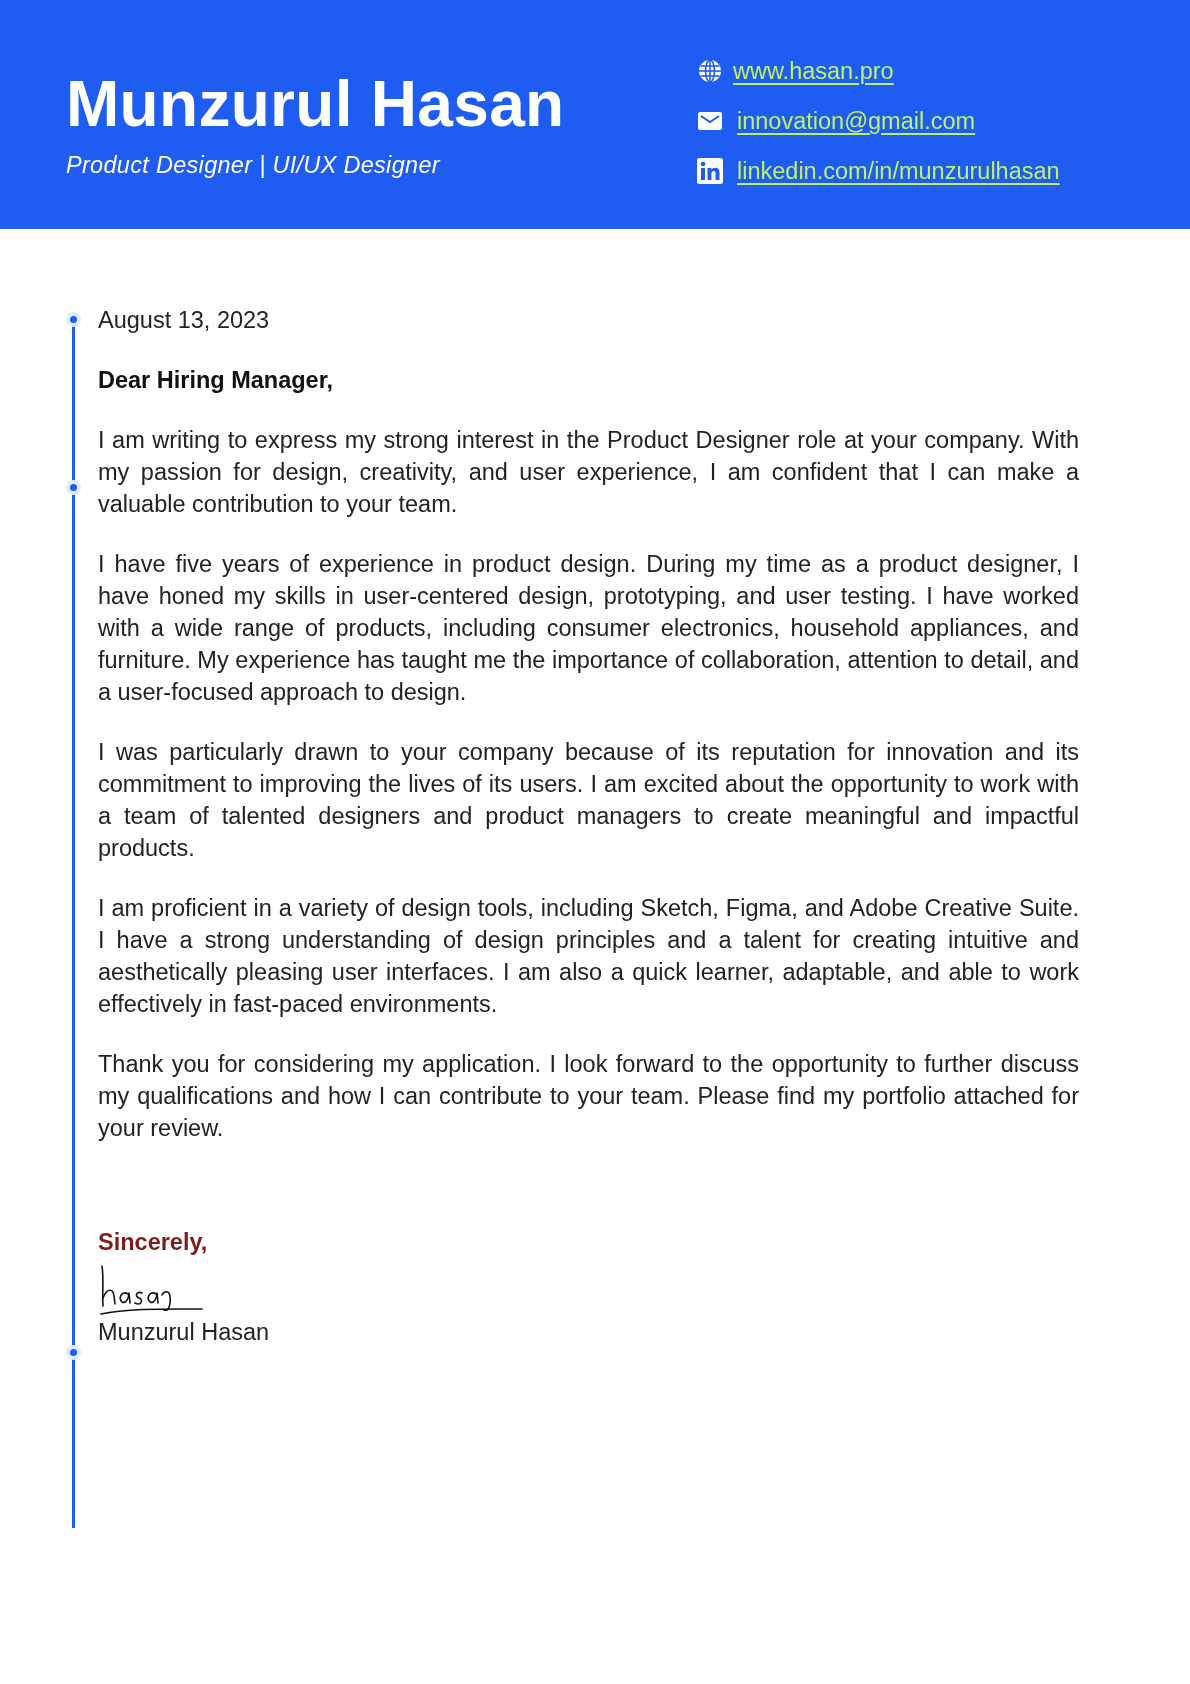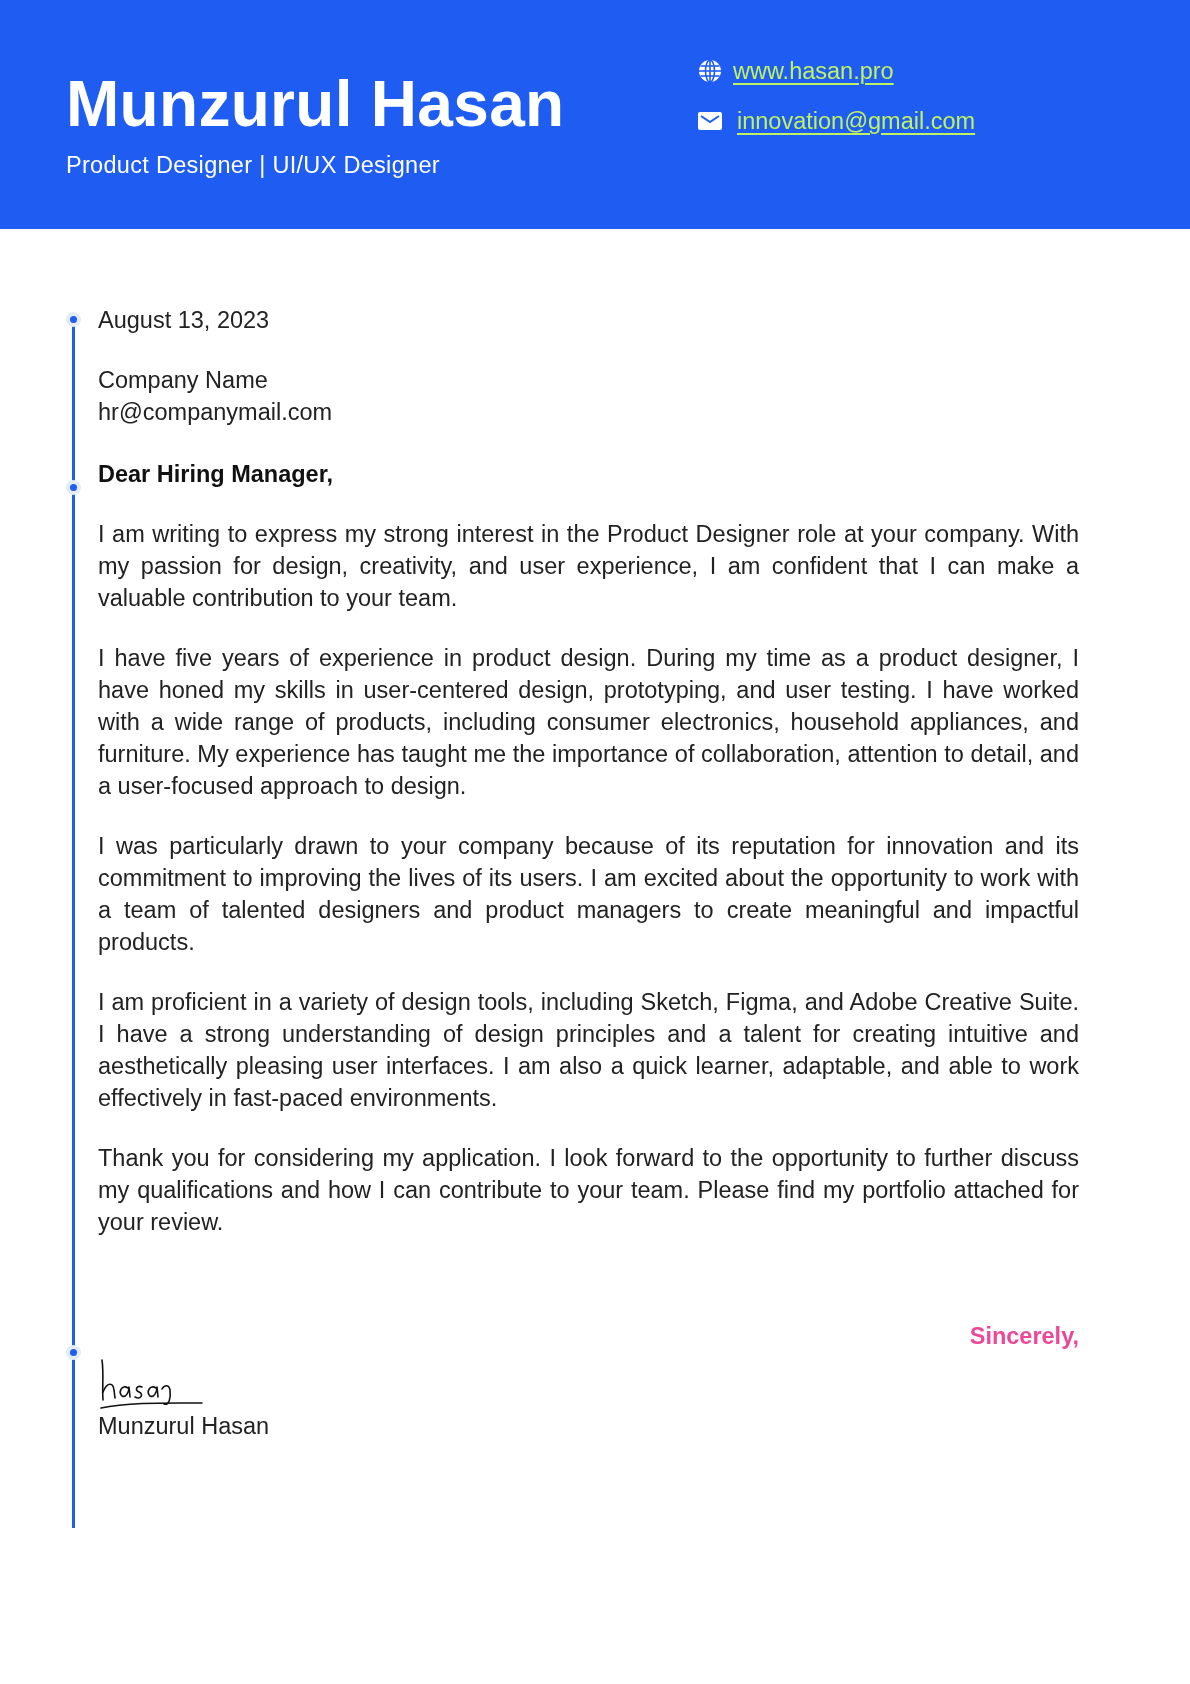--- a/index.html
+++ b/index.html
@@ -9,21 +9,21 @@
   .header {
     position: absolute; left: 0; top: 0; width: 1190px; height: 229px;
     background: #1f5cf2; color: #ffffff;
   }
   .name {
     position: absolute; left: 66px; top: 66px;
     font-size: 64px; font-weight: 700; letter-spacing: 0.3px; line-height: 76px;
   }
   .subtitle {
     position: absolute; left: 66px; top: 150px;
-    font-size: 23.5px; line-height: 30px; letter-spacing: 0.3px;
+    font-size: 23.5px; line-height: 30px; letter-spacing: 0.3px; font-style: italic;
   }
   .contacts { position: absolute; left: 697px; top: 46px; }
   .contact {
     display: flex; align-items: center; height: 50px;
   }
   .contact .icon { width: 26px; height: 26px; display: flex; align-items: center; justify-content: center; margin-right: 14px; }
   .contact a {
     color: #bef264; font-size: 23.5px; line-height: 30px; text-decoration: underline;
     text-underline-offset: 4px; text-decoration-thickness: 1.5px;
   }
@@ -42,21 +42,21 @@
   }
 
   .content {
     position: absolute; left: 98px; top: 304px; width: 981px;
     font-size: 23.5px; line-height: 32px; color: #222222;
   }
   .date { margin-bottom: 28px; }
   .recipient { margin-bottom: 30px; }
   .greeting { font-weight: 700; color: #111; margin-bottom: 28px; }
   .para { text-align: justify; margin-bottom: 28px; }
-  .closing { font-weight: 700; color: #ec4899; margin-top: 82px; text-align: right; }
+  .closing { font-weight: 700; color: #7f1d1d; margin-top: 82px; }
   .signature { height: 60px; margin-top: 2px; }
   .signer { margin-top: -4px; }
 </style>
 </head>
 <body>
 
 <div class="header">
   <div class="name">Munzurul Hasan</div>
   <div class="subtitle">Product Designer | UI/UX Designer</div>
 
@@ -78,34 +78,41 @@
     </div>
     <div class="contact">
       <span class="icon">
         <svg width="24" height="20" viewBox="0 0 24 20">
           <rect x="0" y="1" width="24" height="18" rx="2" fill="#ffffff"></rect>
           <polyline points="3,5 12,11 21,5" fill="none" stroke="#1f5cf2" stroke-width="2"></polyline>
         </svg>
       </span>
       <a>innovation@gmail.com</a>
     </div>
+    <div class="contact">
+      <span class="icon">
+        <svg width="26" height="26" viewBox="0 0 26 26">
+          <rect x="0" y="0" width="26" height="26" rx="2.5" fill="#ffffff"></rect>
+          <rect x="4" y="10" width="4" height="12" fill="#1f5cf2"></rect>
+          <circle cx="6" cy="6" r="2.3" fill="#1f5cf2"></circle>
+          <path d="M10.5 10 H14.3 V11.8 C15 10.6 16.4 9.7 18.3 9.7 C21.2 9.7 22.5 11.6 22.5 14.8 V22 H18.6 V15.6 C18.6 14 18 13 16.6 13 C15.2 13 14.4 14 14.4 15.6 V22 H10.5 Z" fill="#1f5cf2"></path>
+        </svg>
+      </span>
+      <a>linkedin.com/in/munzurulhasan</a>
+    </div>
   </div>
 </div>
 
 <div class="timeline"></div>
 <div class="dot" style="top:312px"></div>
 <div class="dot" style="top:480px"></div>
 <div class="dot" style="top:1345px"></div>
 
 <div class="content">
   <div class="date">August 13, 2023</div>
-  <div class="recipient">
-    <div>Company Name</div>
-    <div>hr@companymail.com</div>
-  </div>
   <div class="greeting">Dear Hiring Manager,</div>
   <p class="para">I am writing to express my strong interest in the Product Designer role at your company. With my passion for design, creativity, and user experience, I am confident that I can make a valuable contribution to your team.</p>
   <p class="para">I have five years of experience in product design. During my time as a product designer, I have honed my skills in user-centered design, prototyping, and user testing. I have worked with a wide range of products, including consumer electronics, household appliances, and furniture. My experience has taught me the importance of collaboration, attention to detail, and a user-focused approach to design.</p>
   <p class="para">I was particularly drawn to your company because of its reputation for innovation and its commitment to improving the lives of its users. I am excited about the opportunity to work with a team of talented designers and product managers to create meaningful and impactful products.</p>
   <p class="para">I am proficient in a variety of design tools, including Sketch, Figma, and Adobe Creative Suite. I have a strong understanding of design principles and a talent for creating intuitive and aesthetically pleasing user interfaces. I am also a quick learner, adaptable, and able to work effectively in fast-paced environments.</p>
   <p class="para">Thank you for considering my application. I look forward to the opportunity to further discuss my qualifications and how I can contribute to your team. Please find my portfolio attached for your review.</p>
 
   <div class="closing">Sincerely,</div>
   <div class="signature">
     <svg width="110" height="60" viewBox="0 0 110 60">

